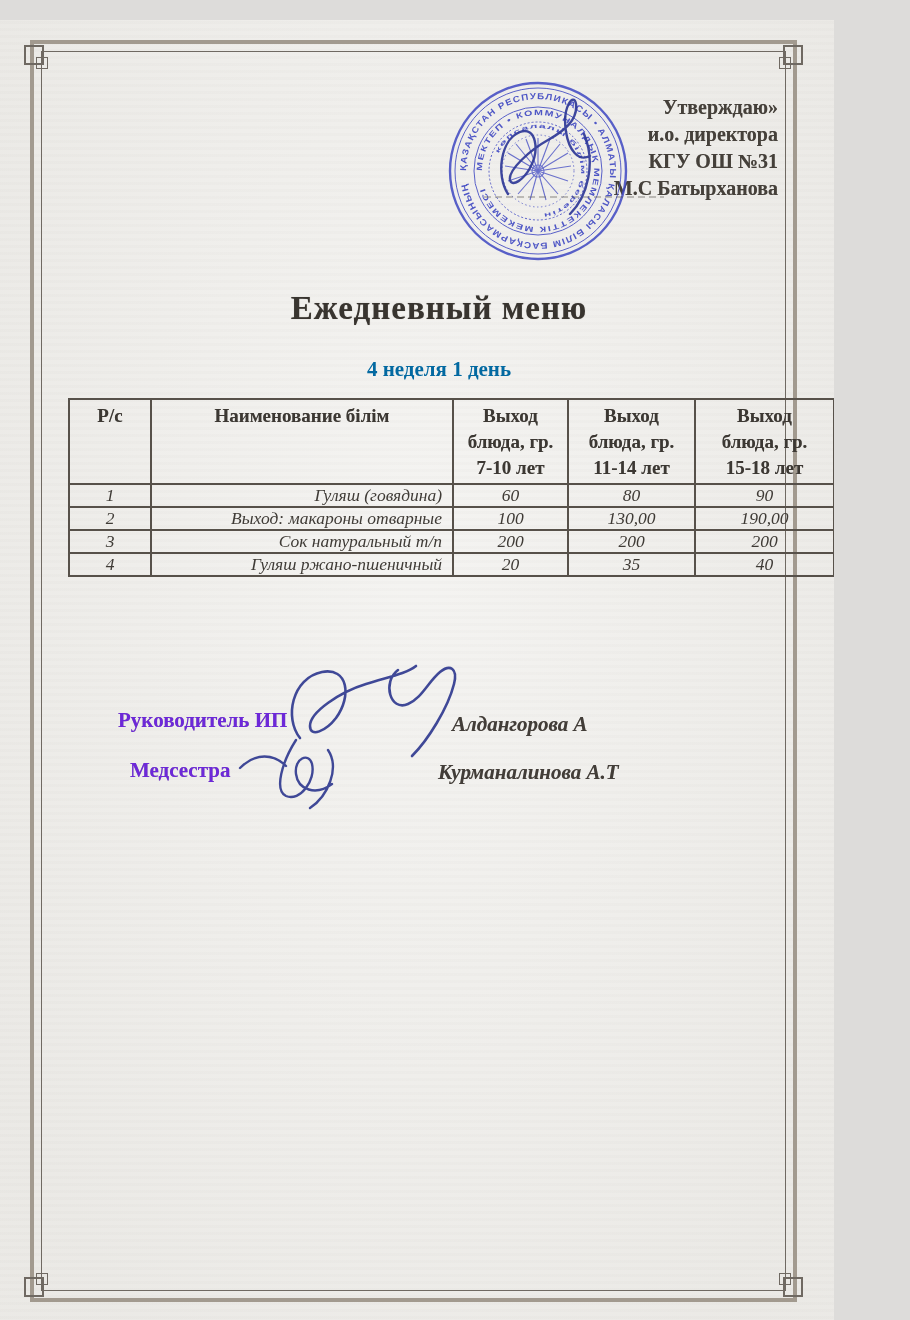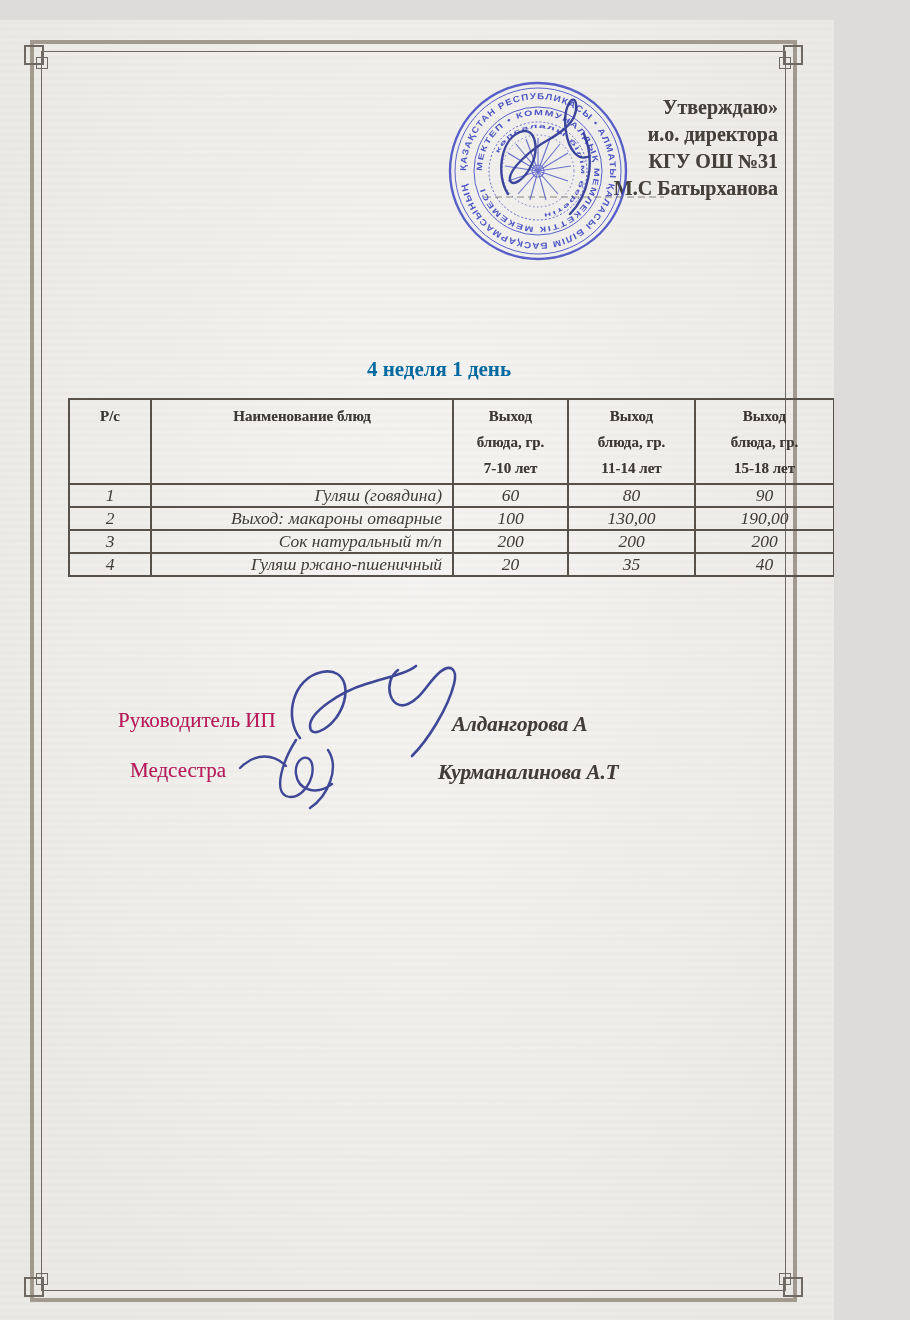--- a/index.html
+++ b/index.html
@@ -38,28 +38,28 @@
 
   .doc-title{ position:absolute; top:270px; left:0; width:100%; text-align:center;
     text-indent:44px; font-size:33px; font-weight:bold; letter-spacing:1px; color:#38342f;
     text-shadow:0 0 .7px rgba(55,50,44,.5); }
   .doc-subtitle{ position:absolute; top:337px; left:0; width:100%; text-align:center;
     text-indent:44px; font-size:21px; font-weight:bold; color:#0369a1; }
 
   table.menu{ position:absolute; left:68px; top:378px; width:765px;
     border-collapse:collapse; table-layout:fixed; }
   table.menu th, table.menu td{ border:2px solid #57514a; }
-  table.menu th{ font-size:15px; font-weight:bold; line-height:26px; padding:3px 4px 2px;
+  table.menu th{ font-size:19px; font-weight:bold; line-height:26px; padding:3px 4px 2px;
     vertical-align:top; white-space:pre-line; color:#3c3833; text-shadow:0 0 .5px rgba(55,50,44,.4); }
   table.menu td{ font-style:italic; font-size:17.5px; height:21px; padding:0 10px;
     color:#3f3b36; }
   td.c, th.c{ text-align:center; }
   td.l{ text-align:right; }
 
-  .sig-role{ position:absolute; font-weight:normal; font-size:21px; color:#be185d;
+  .sig-role{ position:absolute; font-weight:bold; font-size:21px; color:#6d28d9;
     text-shadow:0 0 .6px rgba(60,55,48,.4); }
   .sig-name{ position:absolute; font-weight:bold; font-size:21px; color:#423d38;
     text-shadow:0 0 .6px rgba(60,55,48,.4);font-style:italic; }
   .sig-svg{ position:absolute; }
 </style>
 </head>
 <body>
 
 <div class="page">
 
@@ -119,34 +119,35 @@
       <text font-size="6" letter-spacing="0.6">
         <textPath href="#ringInnerPath" startOffset="18" textLength="180" lengthAdjust="spacingAndGlyphs">көпсалалы білім беретін</textPath>
       </text>
     </g>
 
     <line x1="46" y1="121" x2="226" y2="121" stroke="#55504b" stroke-width="1.2" stroke-dasharray="7 4" opacity="0.65"></line>
 
     <path d="M70,118 C58,100 62,64 82,56 C98,50 102,74 92,92 C86,103 74,112 72,104 C70,94 92,74 110,64 C126,55 140,44 138,28 C136,16 124,30 128,56 C131,74 140,86 152,80 M146,58 C158,86 150,120 132,138" fill="none" stroke="#2e3796" stroke-width="2.4" stroke-linecap="round" opacity="0.92"></path>
   </svg>
 
+  <div class="doc-title">Ежедневный меню</div>
   <div class="doc-subtitle">4 неделя 1 день</div>
 
   <table class="menu">
     <colgroup>
       <col style="width:82px">
         <col style="width:302px">
         <col style="width:115px">
       <col style="width:127px">
         <col style="width:139px">
     </colgroup>
     <thead>
       <tr>
         <th class="c" style="height:84px">Р/с</th>
-        <th class="c">Наименование блюд</th>
+        <th class="c">Наименование білім</th>
         <th class="c">Выход
 блюда, гр.
 7-10 лет</th>
         <th class="c">Выход
 блюда, гр.
 11-14 лет</th>
         <th class="c">Выход
 блюда, гр.
 15-18 лет</th>
       </tr>

